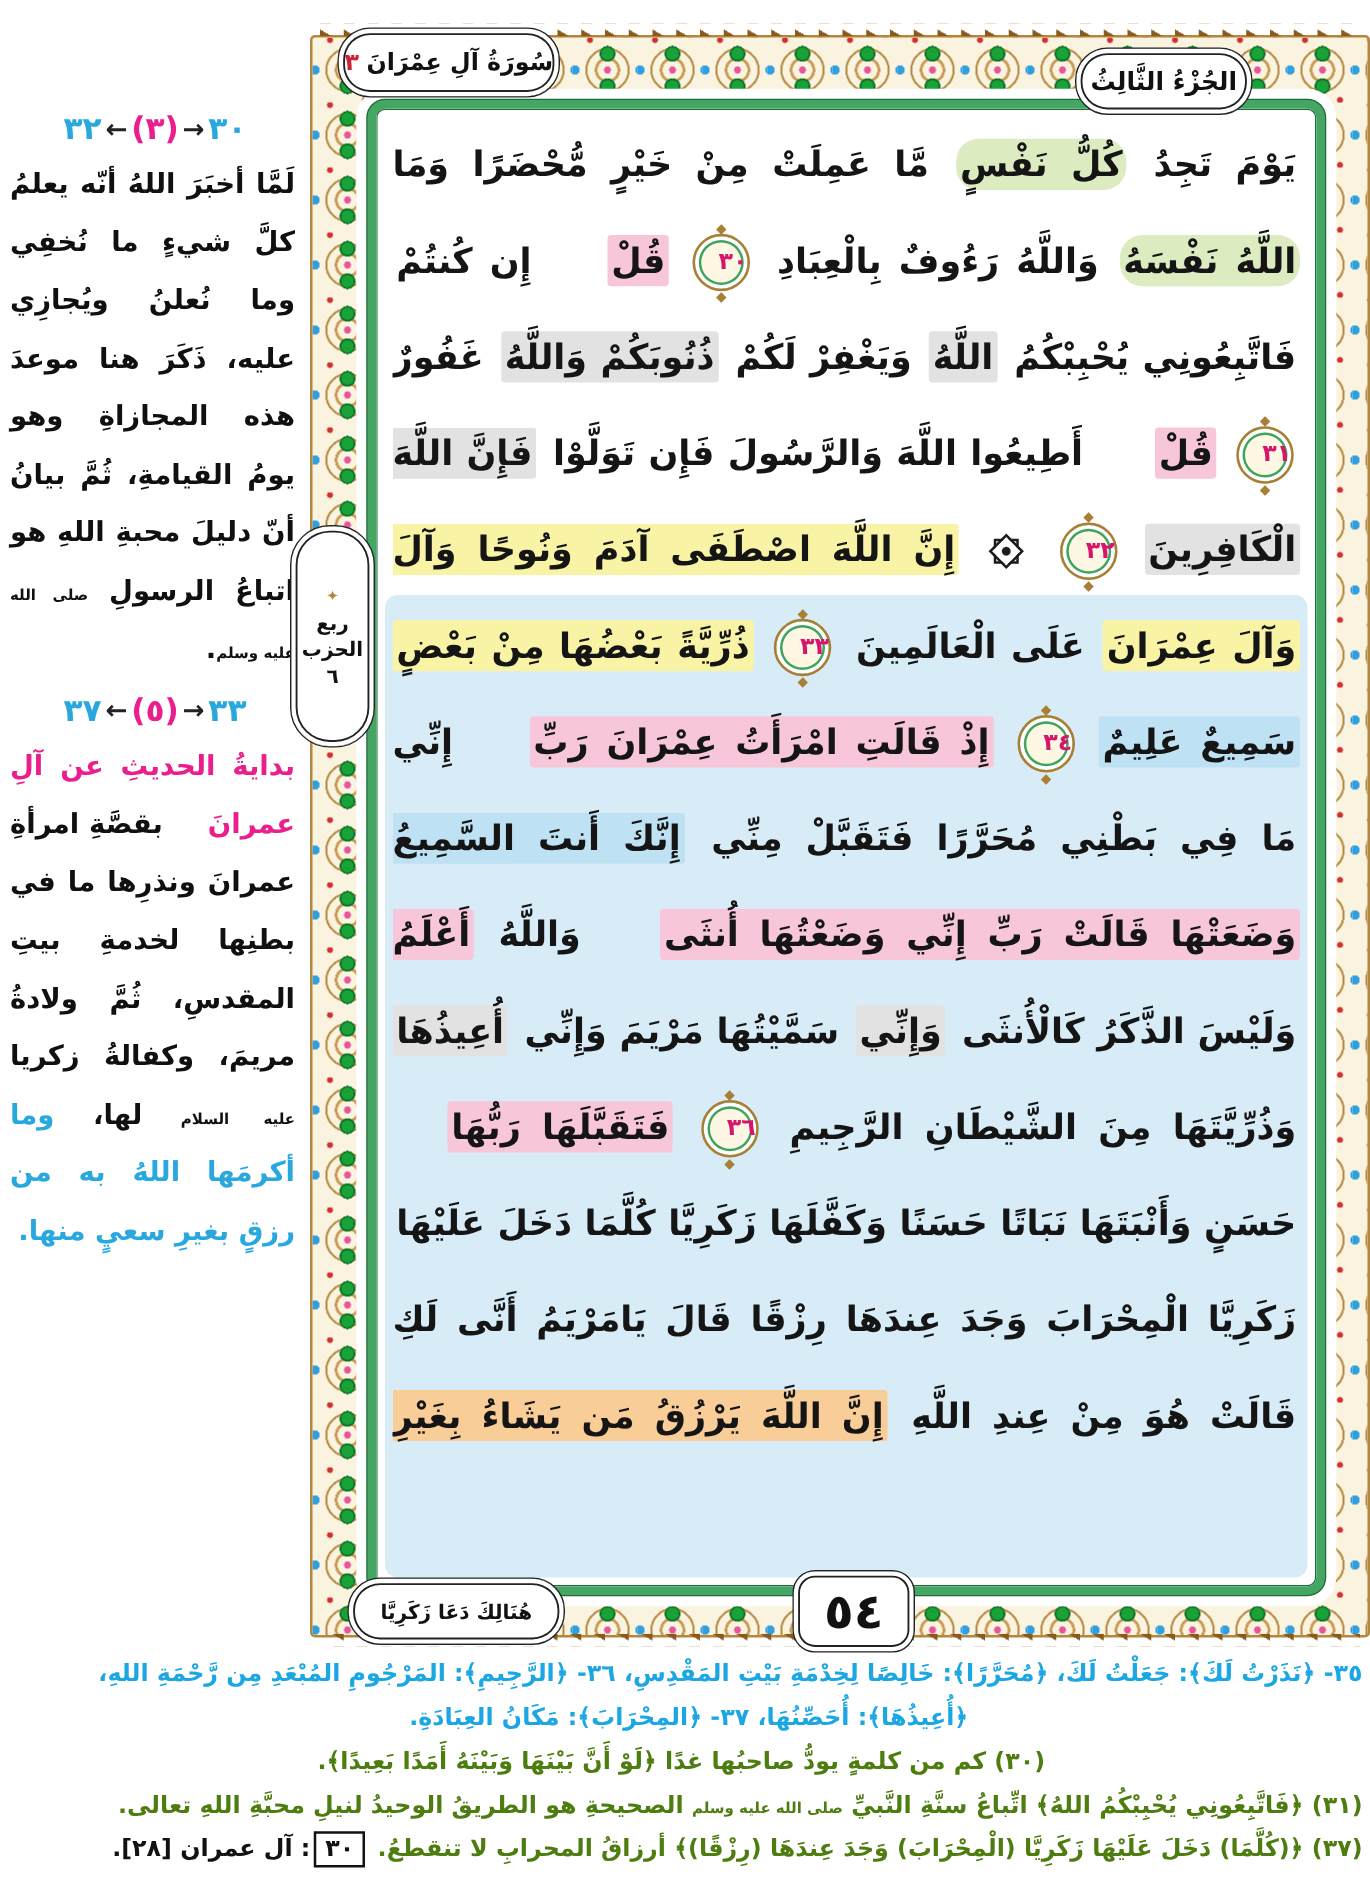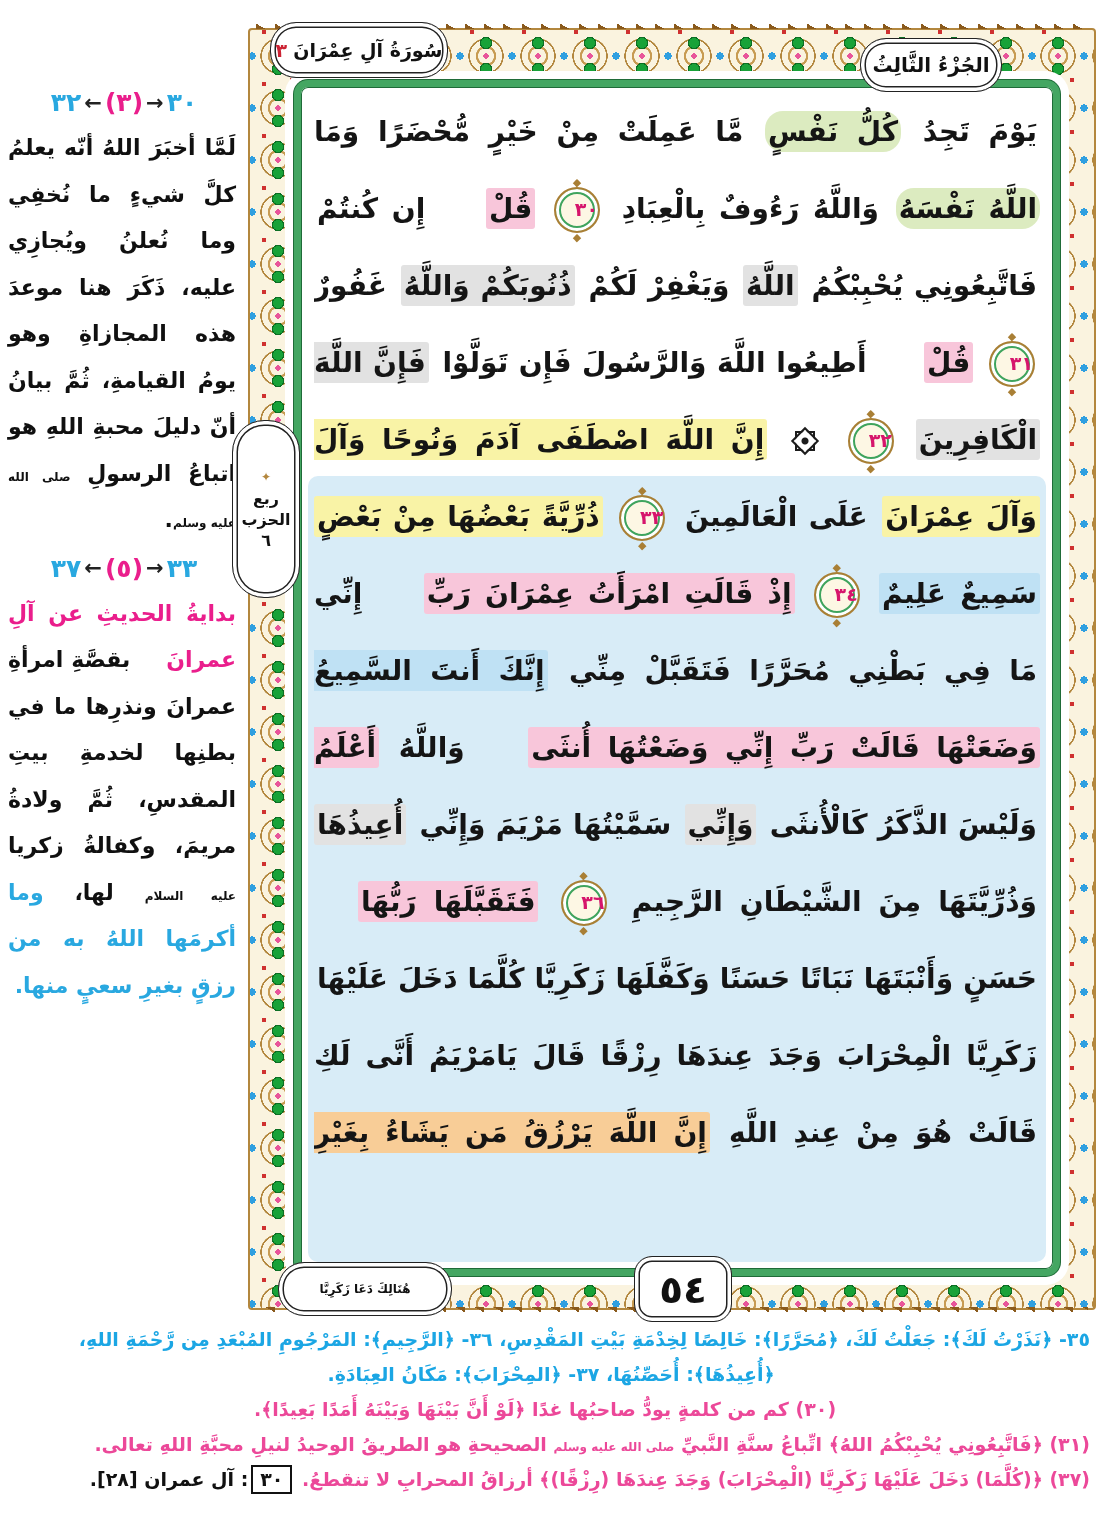--- a/index.html
+++ b/index.html
@@ -77,29 +77,29 @@
   .cart{position:absolute;background:#fff;border:1.5px solid #222;border-radius:26px;
     box-shadow:inset 0 0 0 3.5px #fff, inset 0 0 0 5px #222;
     display:flex;align-items:center;justify-content:center;
     font-weight:bold;color:#111;z-index:3;text-align:center;}
   .juz{left:612px;top:6px;width:140px;height:52px;font-size:20px;margin-top:16px;}
   .surah{left:22px;top:6px;width:176px;height:54px;font-size:19px;gap:6px;}
   .surah .snum{color:#cc2233;}
   .hizb{left:-16px;top:404px;width:62px;height:164px;border-radius:32px;
         flex-direction:column;font-size:16px;line-height:21px;padding:6px 2px;}
   .hizb .orn{color:#b3873e;font-size:12px;}
-  .catchword{left:30px;top:1246px;width:172px;height:52px;font-size:12px;}
+  .catchword{left:30px;top:1246px;width:172px;height:52px;font-size:16px;}
   .pagenum{left:386px;top:1240px;width:96px;height:64px;font-size:39px;border-radius:18px;}
 
   
   .footnotes{position:absolute;left:0;top:1322px;width:1090px;direction:rtl;font-weight:bold;padding-right:8px;}
   .fline{font-size:19px;line-height:35px;}
   .fline.center{text-align:center;}
   .fline.right{text-align:right;}
-  .f-cyan{color:#1ba6e4;margin-left:12px;} .f-magenta{color:#ec4899;} .f-black{color:#111;}
+  .f-cyan{color:#1ba6e4;margin-left:12px;} .f-magenta{color:#4d7c0f;} .f-black{color:#111;}
   .fnum-box{display:inline-block;border:2px solid #111;color:#111;padding:0 7px;line-height:25px;margin:0 3px;}
 </style>
 </head>
 <body>
 
 <aside class="sidebar">
   <div>
       <div class="range">
         <span class="num">٣٢</span>
         <span class="arr">←</span>

